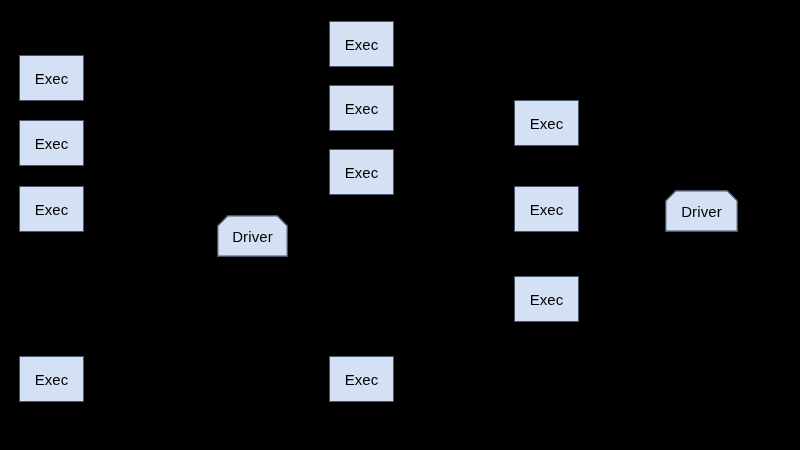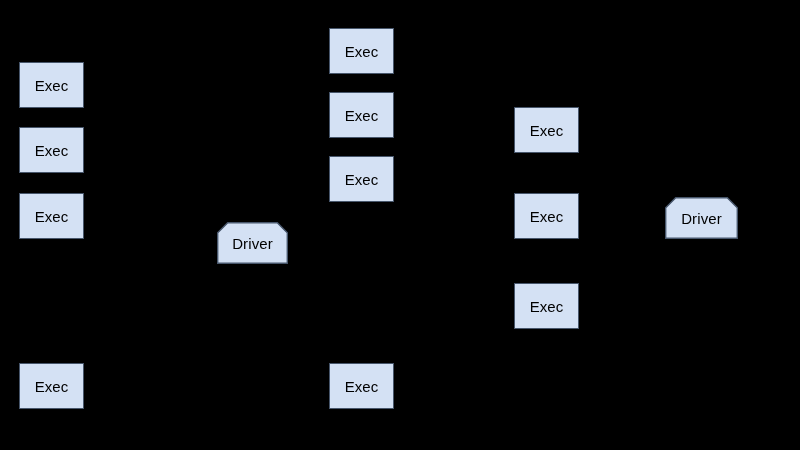--- a/index.html
+++ b/index.html
@@ -19,21 +19,20 @@
     position: absolute;
     box-sizing: border-box;
     display: flex;
     align-items: center;
     justify-content: center;
     color: #000000;
     font-size: 15px;
     line-height: 1;
     letter-spacing: 0.1px;
     white-space: nowrap;
-    margin-top: 7px;
   }
   
   .node.rect {
     background: #d4e1f4;
     border: 1.4px solid #47566b;
   }
   
   .node.chamfer {
     background: transparent;
     border: none;

